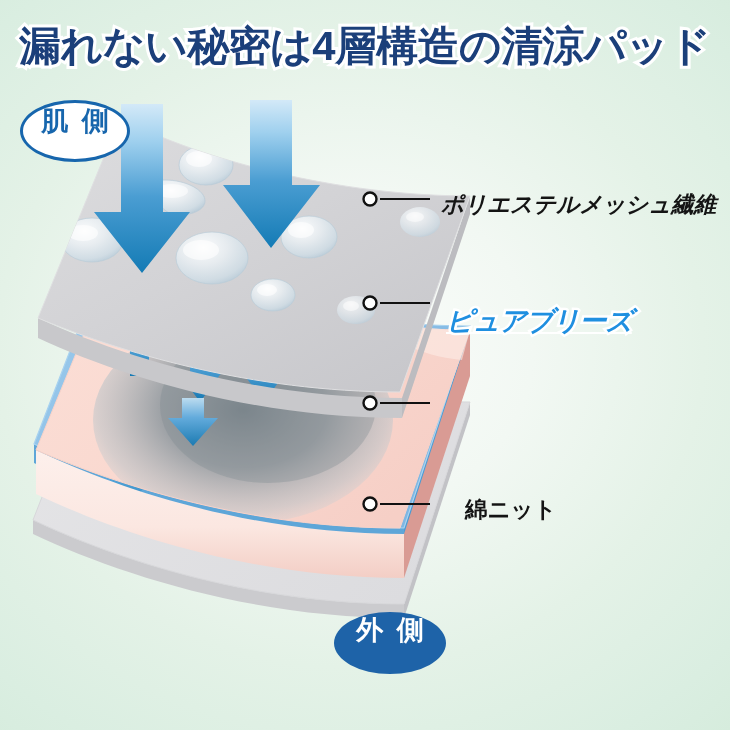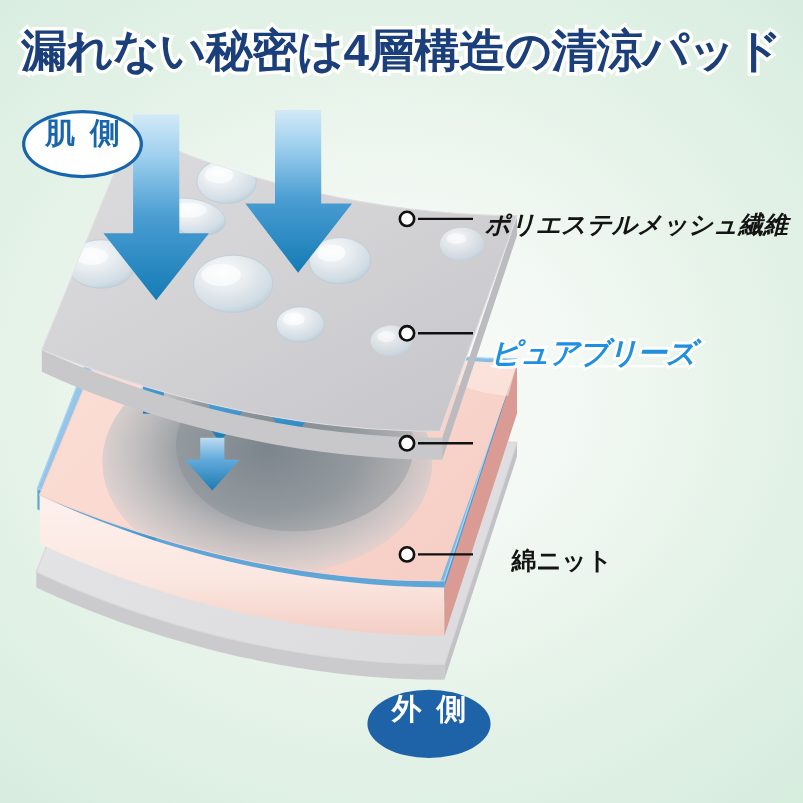--- a/index.html
+++ b/index.html
@@ -74,21 +74,21 @@
     box-sizing: border-box;
   }
   #badge-skin .badge-label {
     font-size: 27px;
     font-weight: bold;
     color: #1766ad;
     letter-spacing: 3px;
     padding-left: 3px;
   }
   #badge-outer {
-    left: 334px; top: 627px;
+    left: 334px; top: 612px;
     width: 112px; height: 62px;
     border-radius: 50%;
     background: #1e63a8;
   }
   #badge-outer .badge-label {
     font-size: 27px;
     font-weight: bold;
     color: #ffffff;
     letter-spacing: 3px;
     padding-left: 3px;

